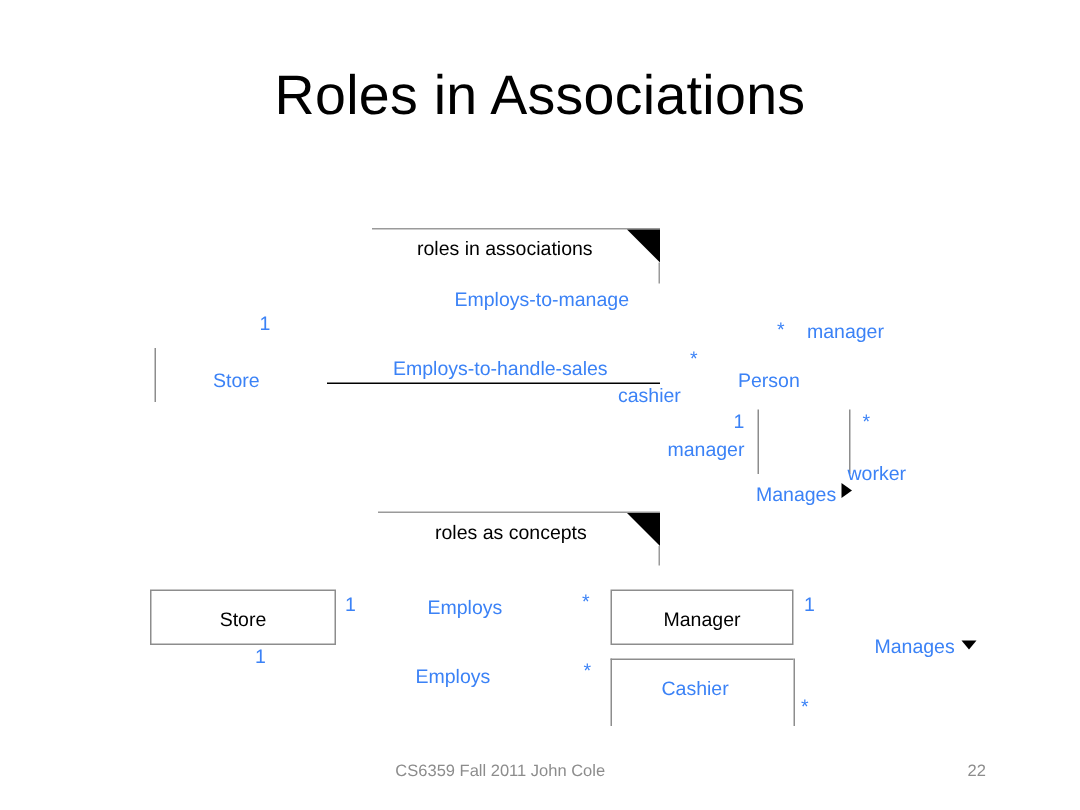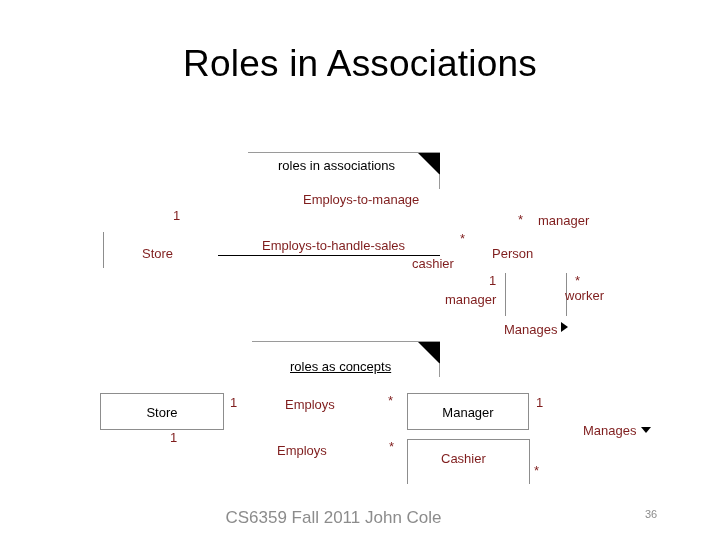--- a/index.html
+++ b/index.html
@@ -30,21 +30,21 @@
     line-height: 48px;
     white-space: nowrap;
   }
 
   
   .txt {
     position: absolute;
     white-space: nowrap;
     font-size: 13px;
     line-height: 15px;
-    color: #7f1d1d;
+    color: #3b82f6;
   }
   .txt.mult  { font-size: 13px; }
 
   
   .note {
     position: absolute;
     box-sizing: border-box;
     border-top: 1.5px solid #9a9a9a;
     border-left: 0;
     border-bottom: 0;
@@ -121,21 +121,21 @@
     border-color: #000000 transparent transparent transparent;
   }
 
   
   #footer-credit {
     position: absolute;
     left: 0;
     top: 508px;
     width: 667px;
     text-align: center;
-    font-size: 17px;
+    font-size: 11px;
     color: #8c8c8c;
     white-space: nowrap;
   }
   #footer-page {
     position: absolute;
     left: 645px;
     top: 508px;
     width: 40px;
     text-align: left;
     font-size: 11px;
@@ -174,31 +174,31 @@
   <div class="txt" style="left:538px; top:213px;">manager</div>
 
   <div class="txt" style="left:492px; top:246px;">Person</div>
 
   <div class="vrule" style="left:505px; top:273px; height:43px;"></div>
   <div class="vrule" style="left:566px; top:273px; height:43px;"></div>
 
   <div class="txt mult" style="left:489px; top:273px;">1</div>
   <div class="txt" style="left:445px; top:292px;">manager</div>
   <div class="txt mult" style="left:575px; top:273px;">*</div>
-  <div class="txt" style="left:565px; top:288px;text-align:center;">worker</div>
+  <div class="txt" style="left:565px; top:308px;text-align:center;">worker</div>
 
   <div class="txt" style="left:504px; top:322px;">Manages</div>
   <div class="tri-right" style="left:561px; top:322px;"></div>
 
 </div>
 
 <div>
 
   <div class="note" style="left:252px; top:341px; width:188px; height:26px;">
-    <div class="note-label" style="left:38px; top:17px;text-decoration:underline;">roles as concepts</div>
+    <div class="note-label" style="left:38px; top:5px;">roles as concepts</div>
     <div class="fold" style="right:0px; top:0px;"></div>
     <div class="fold-edge" style="right:0px; top:22px; height:13px;"></div>
   </div>
 
   <div class="ubox" style="left:100px; top:393px; width:124px; height:37px;">
     <div class="ubox-label" style="top:11px;">Store</div>
   </div>
 
   <div class="txt mult" style="left:230px; top:395px;">1</div>
   <div class="txt mult" style="left:170px; top:430px;">1</div>
@@ -220,13 +220,13 @@
 
   <div class="txt mult" style="left:536px; top:395px;">1</div>
   <div class="txt mult" style="left:534px; top:463px;">*</div>
 
   <div class="txt" style="left:583px; top:423px;">Manages</div>
   <div class="tri-down" style="left:641px; top:427px;"></div>
 
 </div>
 
 <div id="footer-credit">CS6359 Fall 2011 John Cole</div>
-<div id="footer-page">36</div>
+<div id="footer-page">22</div>
 
 </body></html>

